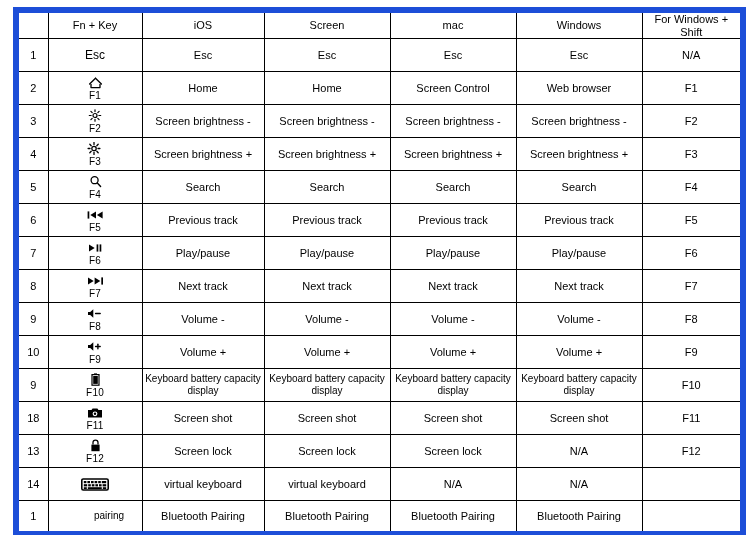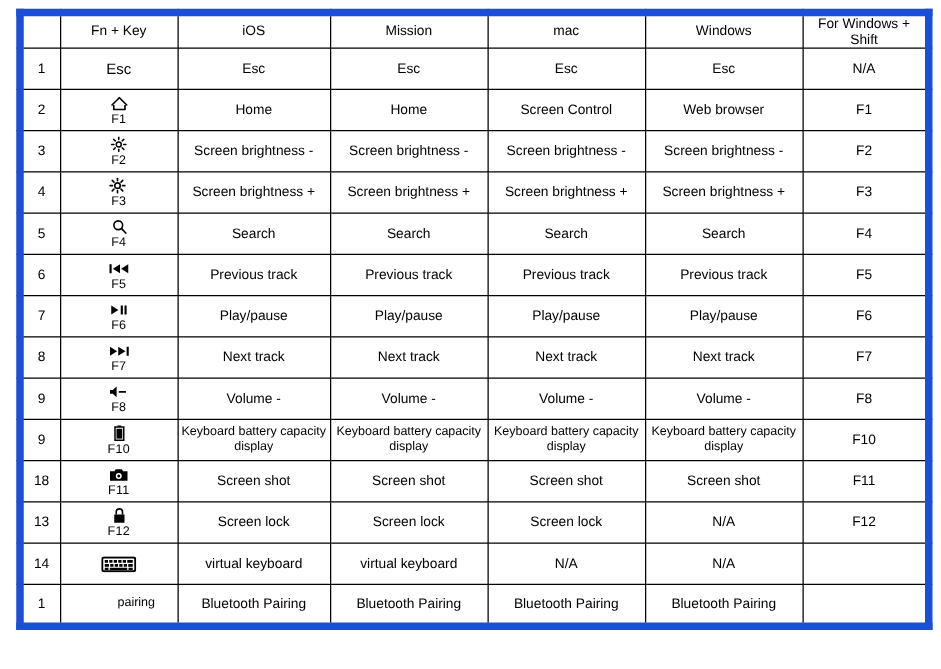--- a/index.html
+++ b/index.html
@@ -112,21 +112,21 @@
         <col class="c-and">
         <col class="c-mac">
         <col class="c-win">
         <col class="c-shift">
     </colgroup>
     <thead>
       <tr>
         <th class="blank"></th>
         <th>Fn + Key</th>
         <th>iOS</th>
-        <th>Mission</th>
+        <th>Screen</th>
         <th>mac</th>
         <th>Windows</th>
         <th>For Windows + Shift</th>
       </tr>
     </thead>
     <tbody>
 
       <tr>
         <td class="num">1</td>
         <td class="keycell">
@@ -316,20 +316,40 @@
             <span class="fnlabel">F8</span>
           </div>
         </td>
         <td class="value">Volume -</td>
         <td class="value">Volume -</td>
         <td class="value">Volume -</td>
         <td class="value">Volume -</td>
         <td class="shiftcell">F8</td>
       </tr>
 
+      <tr>
+        <td class="num">10</td>
+        <td class="keycell">
+          <div class="keystack">
+            <span class="glyph">
+              <svg width="16" height="11" viewBox="0 0 16 11">
+                <polygon points="1.0,4.0 3.2,4.0 6.3,1.2 6.3,9.8 3.2,7.0 1.0,7.0" fill="#000"></polygon>
+                <line x1="8.6" y1="5.5" x2="13.2" y2="5.5" stroke="#000" stroke-width="1.4" stroke-linecap="round"></line>
+                <line x1="10.9" y1="3.2" x2="10.9" y2="7.8" stroke="#000" stroke-width="1.4" stroke-linecap="round"></line>
+              </svg>
+            </span>
+            <span class="fnlabel">F9</span>
+          </div>
+        </td>
+        <td class="value">Volume +</td>
+        <td class="value">Volume +</td>
+        <td class="value">Volume +</td>
+        <td class="value">Volume +</td>
+        <td class="shiftcell">F9</td>
+      </tr>
 
       <tr>
         <td class="num">9</td>
         <td class="keycell">
           <div class="keystack">
             <span class="glyph">
               <svg width="9" height="13" viewBox="0 0 9 13">
                 <rect x="3.0" y="0.4" width="3.0" height="1.2" fill="#000"></rect>
                 <rect x="1.0" y="1.6" width="7.0" height="10.6" fill="none" stroke="#000" stroke-width="1.2"></rect>
                 <rect x="2.2" y="3.0" width="4.6" height="7.9" fill="#000"></rect>

